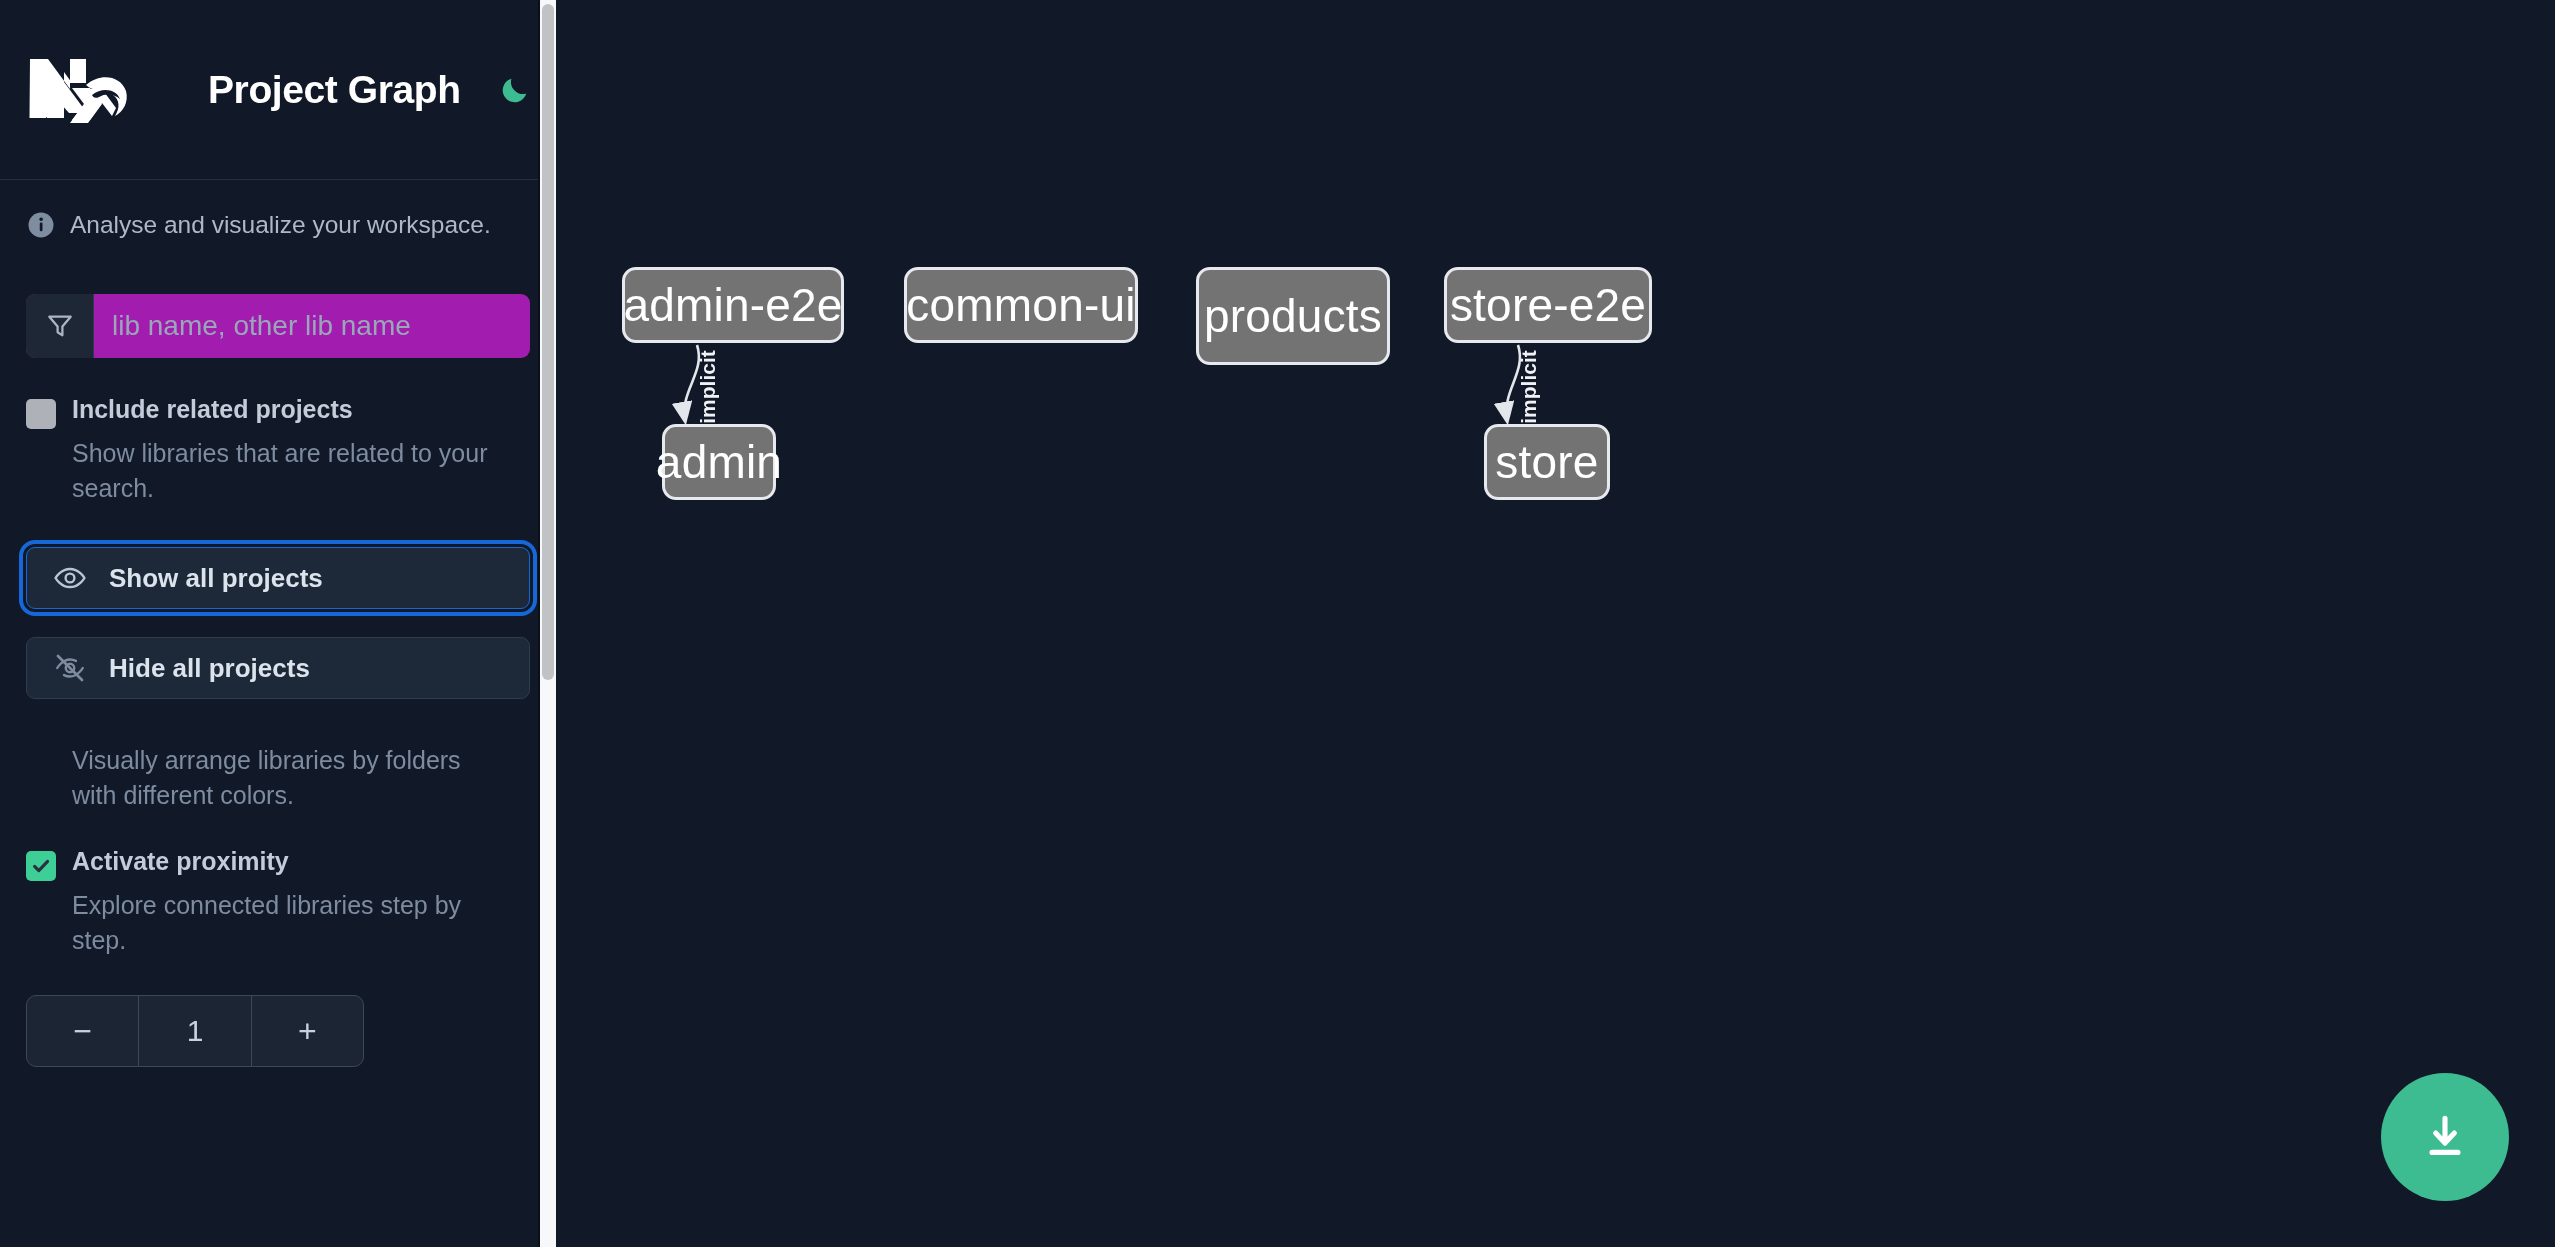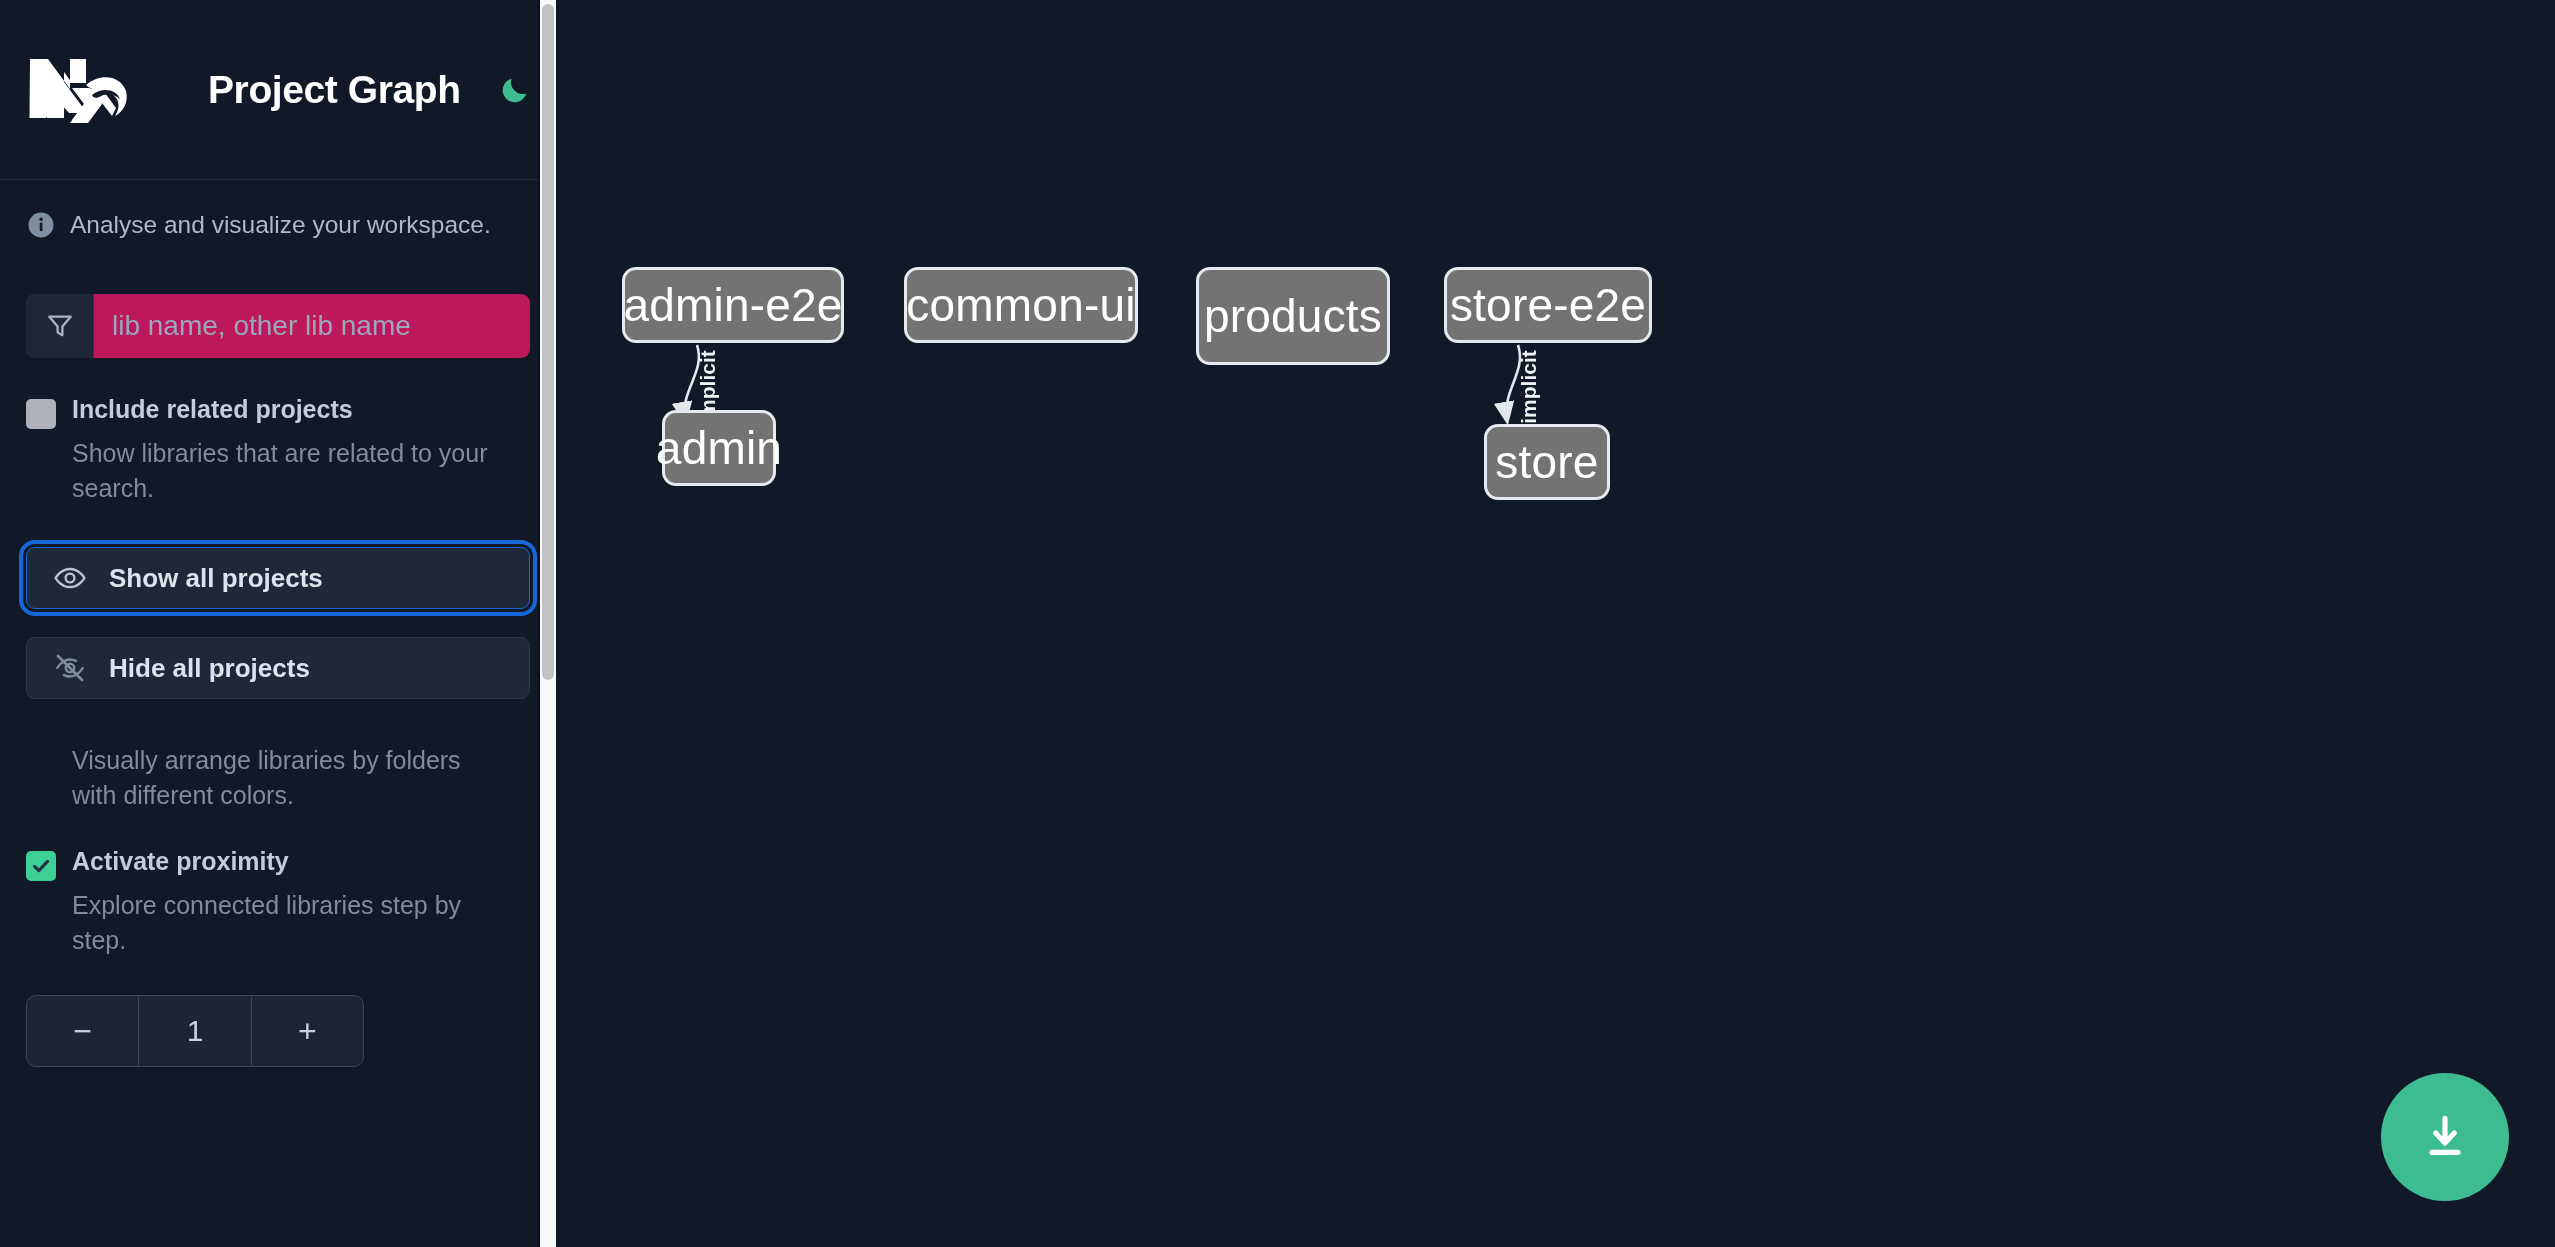--- a/index.html
+++ b/index.html
@@ -40,21 +40,21 @@
     display: flex; align-items: center;
     padding: 0 26px; height: 90px;
   }
   .info-icon { flex: 0 0 30px; width: 30px; height: 30px; margin-right: 14px; }
   .info-text { font-size: 24.5px; color: #aeb9c8; white-space: nowrap; }
 
   .filter-wrap { padding: 0 26px; margin-top: 24px; }
   .filter-box {
     display: flex; align-items: center;
     height: 64px; border-radius: 9px;
-    background: #be185d; overflow: hidden;
+    background: #a21caf; overflow: hidden;
   }
   .filter-icon-cell {
     width: 68px; height: 64px; flex: 0 0 68px;
     display: flex; align-items: center; justify-content: center;
     border-right: 1px solid #2c3a4d;
     background: #1d2735;
   }
   .filter-input {
     flex: 1 1 auto; height: 64px; border: 0; outline: none;
     background: transparent; color: #d7dee8;
@@ -293,21 +293,21 @@
       <path d="M962,345 C971,372 946,390 951,420" fill="none" stroke="#e3e7ec" stroke-width="2.6" marker-end="url(#arrow)"></path>
     </svg>
 
     <div class="edge-label" style="left:115px; top:375px; transform:rotate(-90deg);">implicit</div>
     <div class="edge-label" style="left:936px; top:375px; transform:rotate(-90deg);">implicit</div>
 
     <div class="node" style="left:66px;  top:267px; width:222px; height:76px;">admin-e2e</div>
     <div class="node" style="left:348px; top:267px; width:234px; height:76px;">common-ui</div>
     <div class="node" style="left:640px; top:267px; width:194px; height:98px;">products</div>
     <div class="node" style="left:888px; top:267px; width:208px; height:76px;">store-e2e</div>
-    <div class="node" style="left:106px; top:410px; width:114px; height:76px;">admin</div>
+    <div class="node" style="left:106px; top:424px; width:114px; height:76px;">admin</div>
     <div class="node" style="left:928px; top:424px; width:126px; height:76px;">store</div>
 
     <button class="fab">
       <svg width="56" height="56" viewBox="0 0 24 24">
         <path d="M12 4v9.2M12 14.6l-4-4.3M12 14.6l4-4.3" fill="none" stroke="#ffffff" stroke-width="2.2" stroke-linecap="round" stroke-linejoin="round"></path>
         <line x1="6.5" y1="18.6" x2="17.5" y2="18.6" stroke="#ffffff" stroke-width="2.3" stroke-linecap="round"></line>
       </svg>
     </button>
   </main>
 </div>

